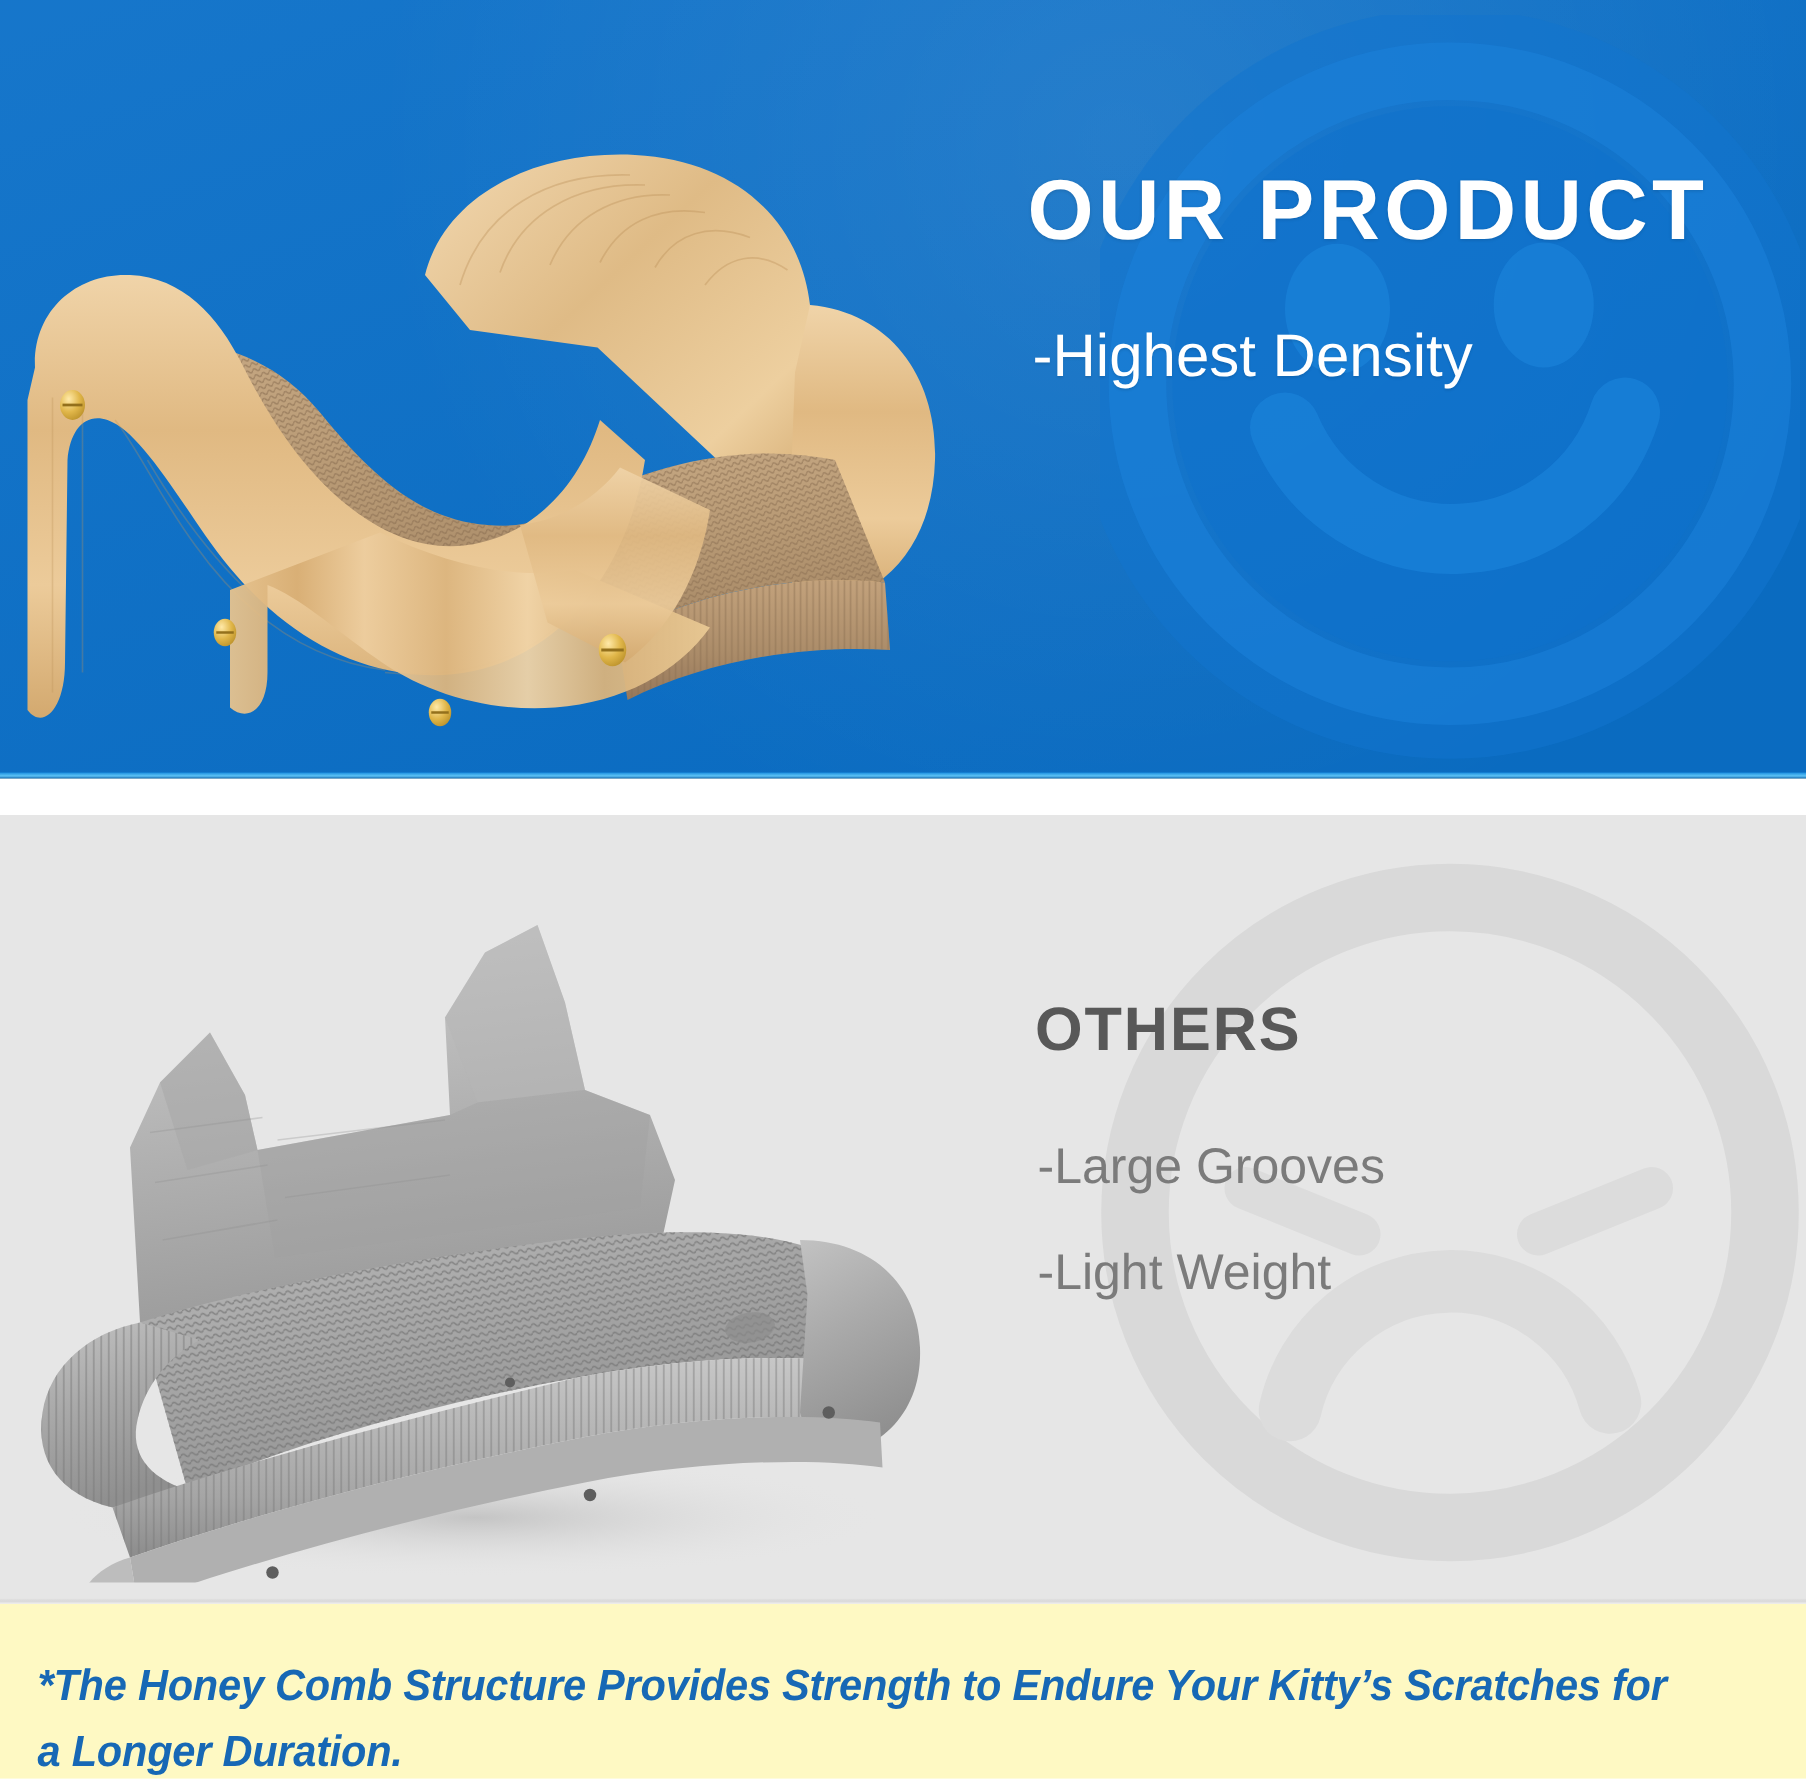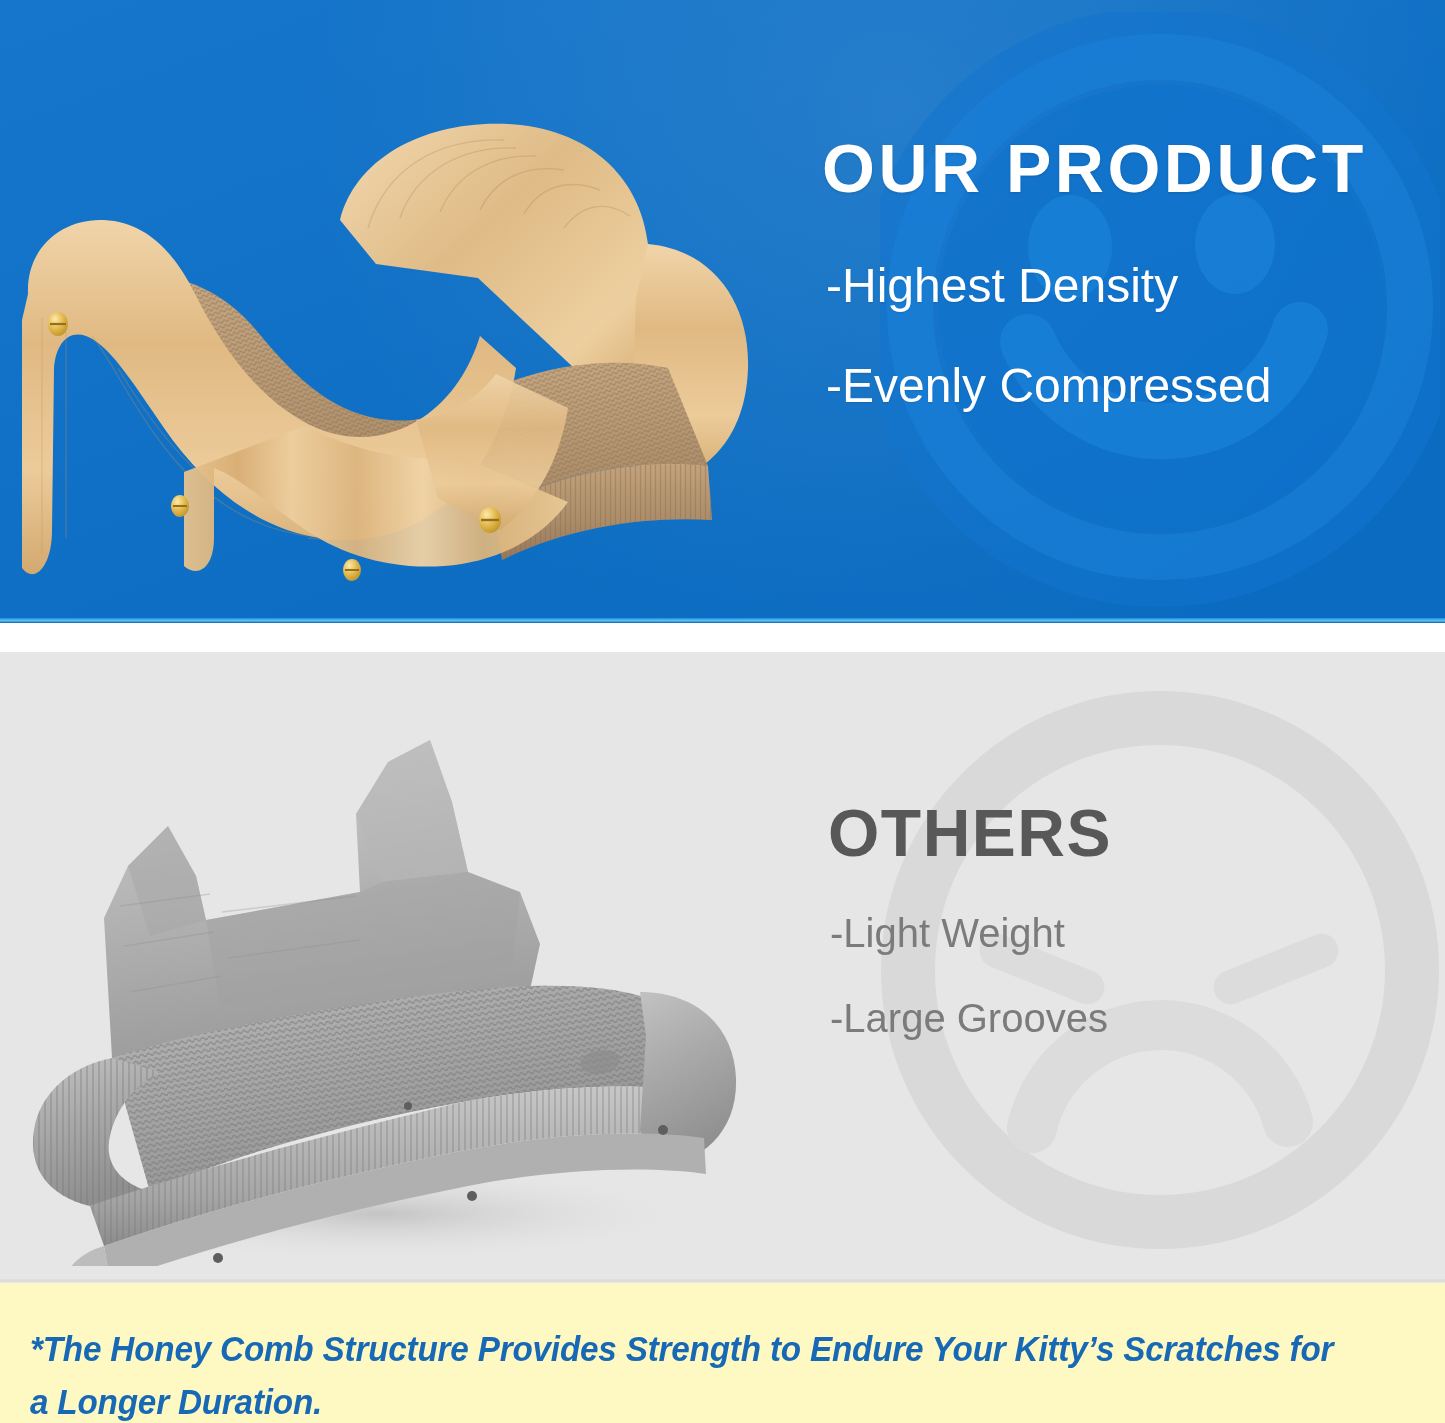--- a/index.html
+++ b/index.html
@@ -107,21 +107,21 @@
     left: 822px;
     top: 134px;
     font-size: 68px;
     letter-spacing: 3.5px;
     color: #ffffff;
     text-shadow: 0 1px 3px rgba(0,0,0,0.14);
   }
   .headline-others {
     left: 828px;
     top: 800px;
-    font-size: 66px;
+    font-size: 49px;
     letter-spacing: 1.5px;
     color: #585858;
   }
 
   .bullets {
     position: absolute;
     margin: 0;
     padding: 0;
     list-style: none;
   }
@@ -322,21 +322,20 @@
         <path d="M 337 502 L 351 502" stroke="#93701c" stroke-width="2"></path>
         <ellipse cx="482" cy="452" rx="11" ry="13" fill="url(#screwG)"></ellipse>
         <path d="M 473 452 L 491 452" stroke="#93701c" stroke-width="2.4"></path>
       </g>
     </svg>
 
     <h1 class="headline headline-product">OUR PRODUCT</h1>
 
     <ul class="bullets bullets-product">
       <li>-Highest Density</li>
-      <li>-Evenly Compressed</li>
     </ul>
   </div>
 
   <div class="panel-top-underline"></div>
   <div class="divider-band"></div>
 
   <div class="panel-bottom">
     
   </div>
 
@@ -434,21 +433,21 @@
       <circle cx="218" cy="552" r="5"></circle>
       <circle cx="408" cy="400" r="4"></circle>
     </g>
 
     <ellipse cx="600" cy="356" rx="20" ry="12" fill="#8c8c8c" opacity="0.65" transform="rotate(-9 600 356)"></ellipse>
   </svg>
 
   <h2 class="headline headline-others">OTHERS</h2>
 
   <ul class="bullets bullets-others">
+    <li>-Large Grooves</li>
     <li>-Light Weight</li>
-    <li>-Large Grooves</li>
   </ul>
 
   <div class="panel-bottom-edge"></div>
 
   <p class="footer-note">*The Honey Comb Structure Provides Strength to Endure Your Kitty’s  Scratches for a Longer Duration.</p>
 
 </div>
 
 </body></html>

